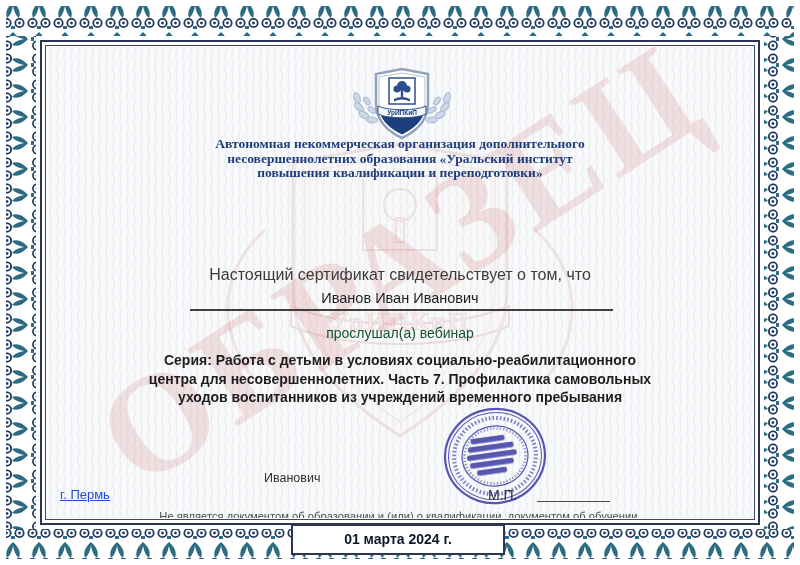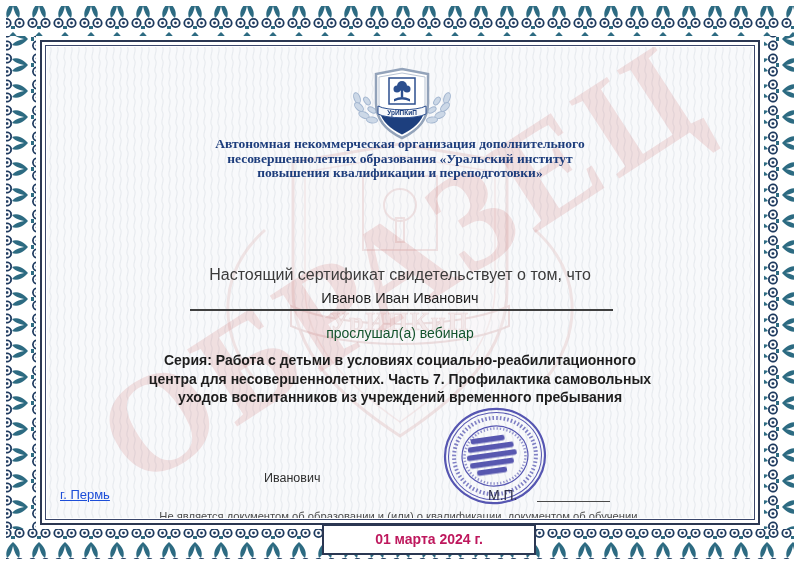--- a/index.html
+++ b/index.html
@@ -42,21 +42,21 @@
   .director{position:absolute;left:217px;top:413px;font-size:12.5px;line-height:14.5px;color:#2e2e2e;}
   .stamp{position:absolute;left:394px;top:348px;z-index:3;}
   .mp{position:absolute;left:441px;top:429px;font-size:14px;color:#30304a;z-index:4;}
   .sig-line{position:absolute;left:490px;top:443px;width:73px;height:0;
             border-bottom:1.5px solid #4a4a4a;z-index:4;}
   .disclaimer{position:absolute;left:0;top:452px;width:100%;text-align:center;
               font-size:11.2px;color:#4c4c4c;}
   
   .date-box{position:absolute;left:291px;top:524px;width:210px;height:27px;
             background:#ffffff;border:2px solid #2b3752;z-index:6;
-            text-align:center;line-height:27px;font-size:14px;font-weight:700;color:#be185d;margin-left:31px;}
+            text-align:center;line-height:27px;font-size:14px;font-weight:700;color:#0f172a;}
 </style>
 </head>
 <body>
 
 <div class="page">
 
   <svg class="border-svg" width="800" height="565" aria-hidden="true">
     <defs>
       <g id="orn-motif">
         <path d="M13 2 C7 7 5 13 7 18 C10 16 12 11 13 6 C14 11 16 16 19 18 C21 13 19 7 13 2 Z" fill="#2d6b82"></path>

